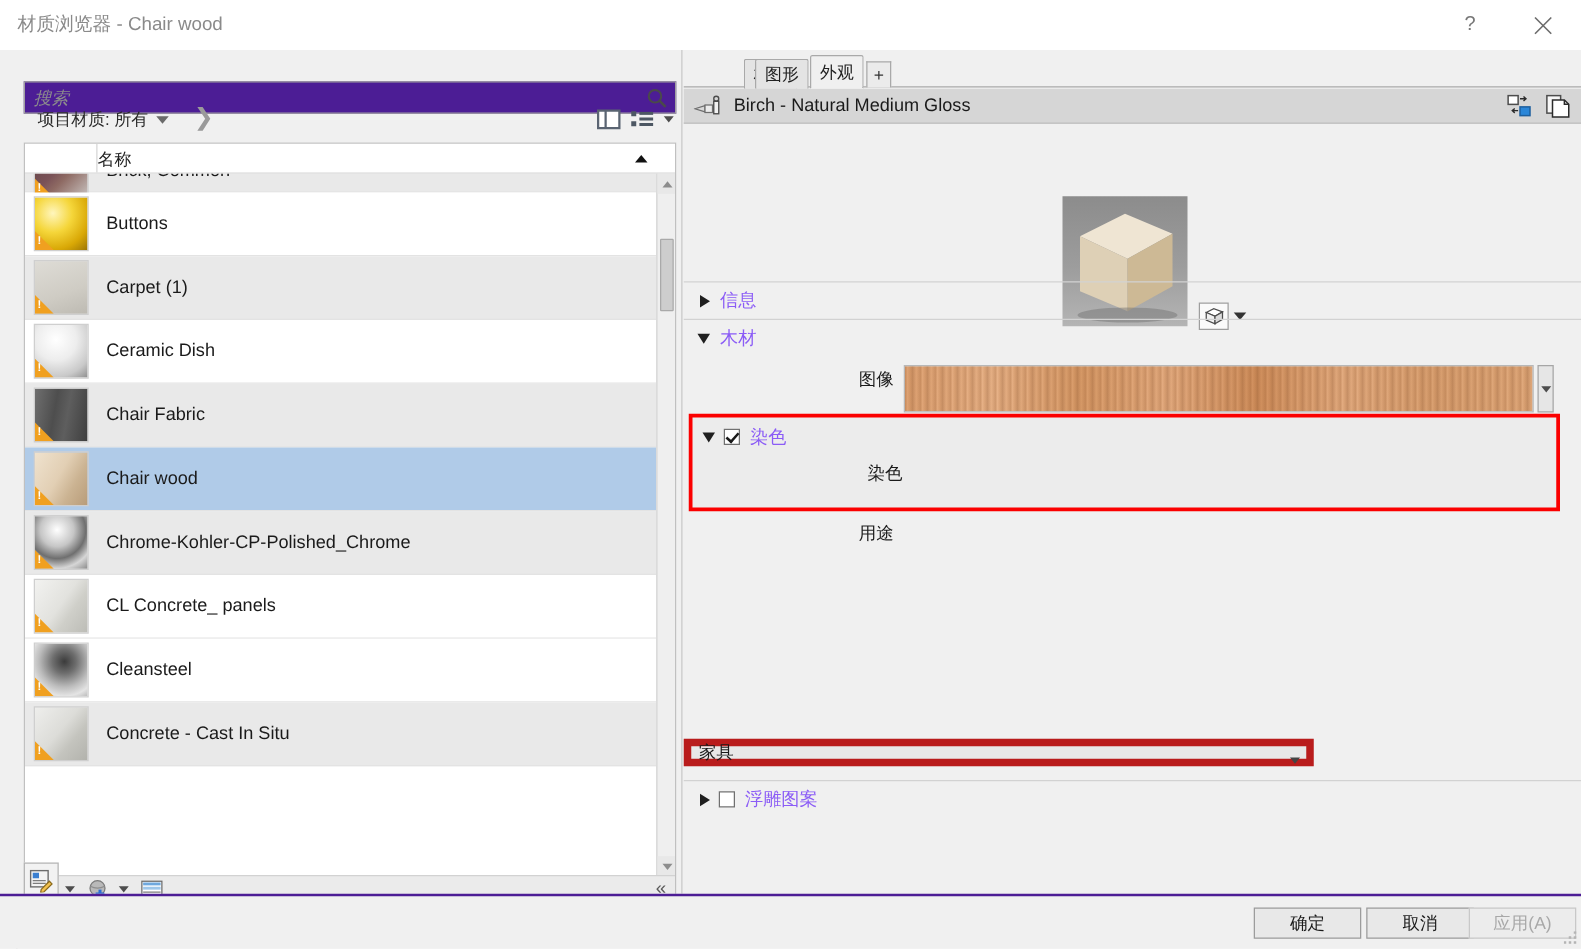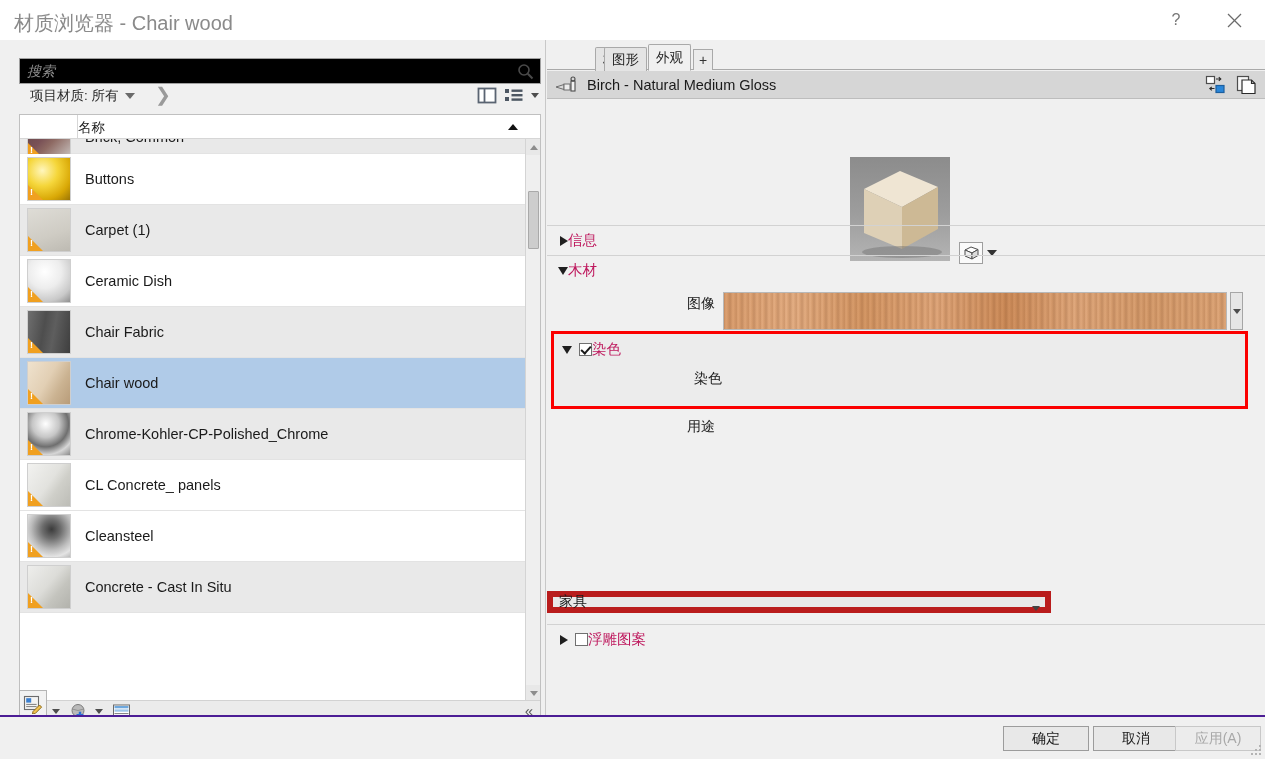--- a/index.html
+++ b/index.html
@@ -28,21 +28,21 @@
     font-family: "Liberation Sans", sans-serif;
   }
 
   
   .titlebar {
     position: absolute; left: 0; top: 0; width: 1265px; height: 40px;
     background: #ffffff;
   }
   .title-text {
     position: absolute; left: 14px; top: 10px;
-    font-size: 20px; color: #8a8a8a;
+    font-size: 15px; color: #8a8a8a;
     white-space: nowrap;
   }
   .tb-btn {
     position: absolute; top: 0; width: 46px; height: 40px;
     display: flex; align-items: center; justify-content: center;
     color: #777; font-size: 17px; cursor: default;
   }
   .tb-help { right: 66px; font-size: 16px; }
   .tb-close { right: 8px; }
   .tb-close svg { display:block; }
@@ -53,22 +53,22 @@
     background: #f0f0f0;
   }
 
   
   .left-panel {
     position: absolute; left: 14px; top: 0; width: 532px; height: 675px;
     background: #f0f0f0;
     border-right: 1px solid #c8c8c8;
   }
   .search-row {
-    position: absolute; left: 5px; top: 18px; width: 522px; height: 26px;
-    background: #000000; border: 1px solid #a0a0a0;
+    position: absolute; left: 5px; top: 25px; width: 522px; height: 26px;
+    background: #4c1d95; border: 1px solid #a0a0a0;
   }
   .search-input {
     position: absolute; left: 7px; top: 0; width: 480px; height: 24px;
     border: none; outline: none; background: transparent;
     font-family: "Liberation Sans", sans-serif;
     font-size: 14px; font-style: italic; color: #8c8c8c;
   }
   .search-input::placeholder { color: #8c8c8c; font-style: italic; opacity: 1; }
   .search-icon {
     position: absolute; right: 6px; top: 4px; width: 17px; height: 17px;
@@ -284,21 +284,21 @@
     border-left: 8px solid #1f1f1f;
     flex: 0 0 auto;
   }
   .tri-down {
     margin-left: 11px;
     width: 0; height: 0;
     border-left: 5.5px solid transparent; border-right: 5.5px solid transparent;
     border-top: 8px solid #1f1f1f;
     flex: 0 0 auto;
   }
-  .sec-title { font-size: 14.5px; color: #be185d; }
+  .sec-title { margin-left: 8px; font-size: 14.5px; color: #8b5cf6; }
   .sec-check {
     margin-left: 7px; width: 13px; height: 13px;
     border: 1px solid #707070; background: #fff;
     display: inline-block; position: relative; flex: 0 0 13px;
   }
   .sec-check.checked::after {
     content: ""; position: absolute; left: 3px; top: 0px;
     width: 4px; height: 8px;
     border: solid #1a1a1a; border-width: 0 2px 2px 0;
     transform: rotate(42deg);

